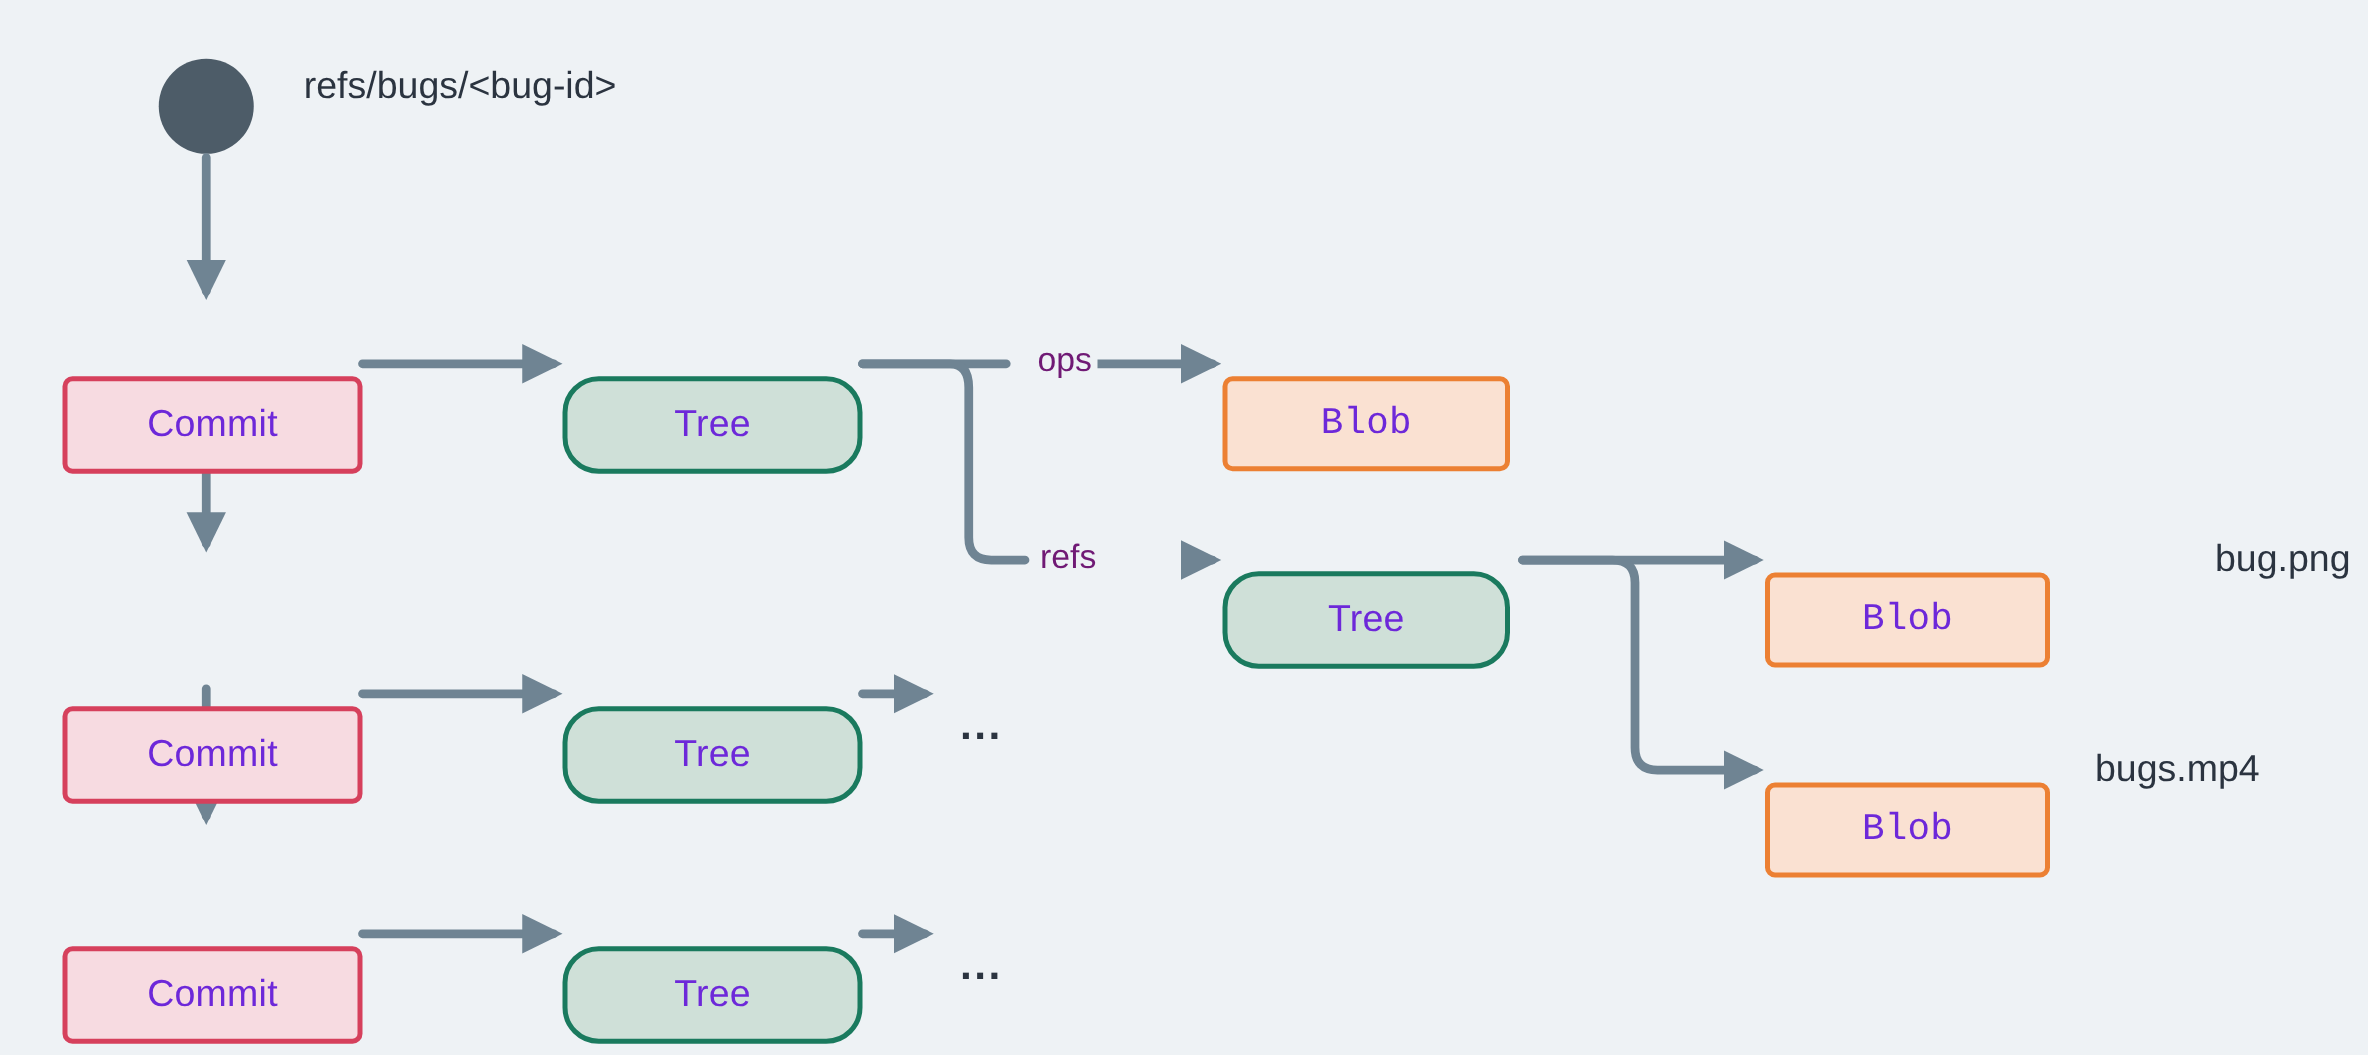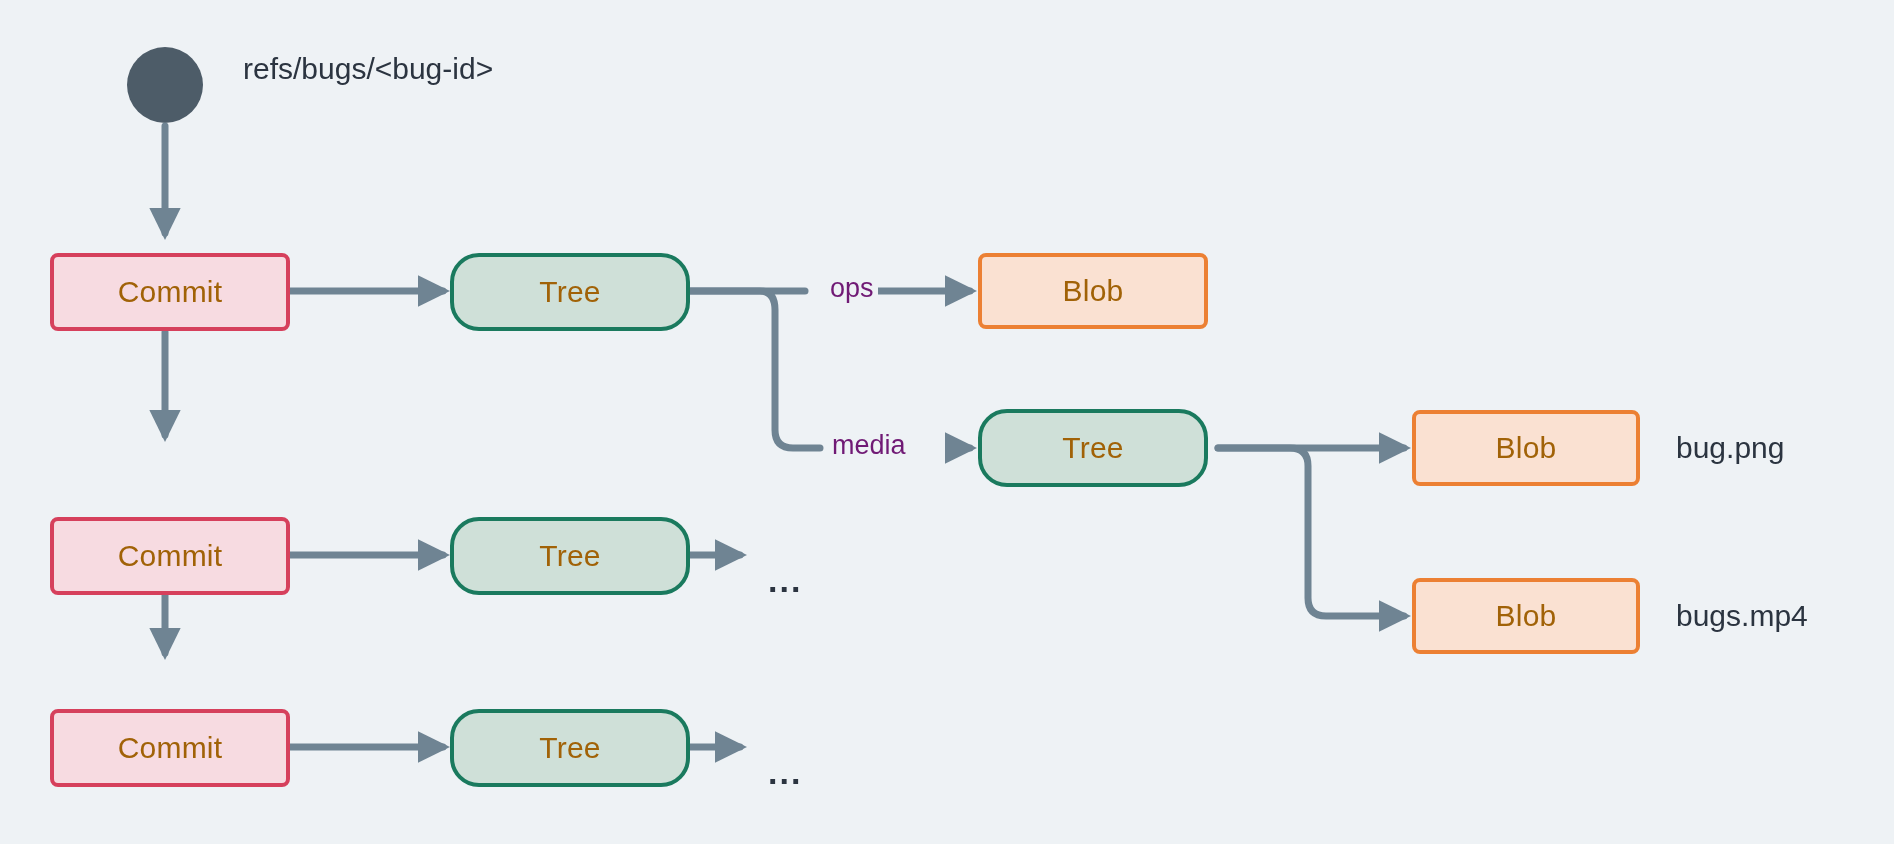--- a/index.html
+++ b/index.html
@@ -29,35 +29,37 @@
     position: absolute;
     box-sizing: border-box;
     display: flex;
     align-items: center;
     justify-content: center;
     border-radius: 8px;
     border-style: solid;
     border-width: 4px;
     font-size: 30px;
     letter-spacing: 0.2px;
-    color: #a16207;
+    color: #6d28d9;
     z-index: 2;
+    margin-top: 48px;
   }
   .node-commit {
     background: #f7dbe1;
     border-color: #d6405c;
   }
   .node-tree {
     background: #cfe0d8;
     border-color: #1a7a5e;
     border-radius: 29px;
   }
   .node-blob {
     background: #fae1d2;
     border-color: #ec8033;
+    font-family: Liberation Mono, monospace;
   }
   .plain-label {
     position: absolute;
     font-size: 30px;
     color: #2b3440;
     white-space: nowrap;
     z-index: 3;
   }
   .edge-label {
     position: absolute;
@@ -120,28 +122,28 @@
 
   <div class="node node-commit" style="left:50px; top:253px; width:240px; height:78px;">Commit</div>
   <div class="node node-commit" style="left:50px; top:517px; width:240px; height:78px;">Commit</div>
   <div class="node node-commit" style="left:50px; top:709px; width:240px; height:78px;">Commit</div>
 
   <div class="node node-tree" style="left:450px; top:253px; width:240px; height:78px;">Tree</div>
   <div class="node node-tree" style="left:450px; top:517px; width:240px; height:78px;">Tree</div>
   <div class="node node-tree" style="left:450px; top:709px; width:240px; height:78px;">Tree</div>
 
   <div class="edge-label" style="left:826px; top:273px;">ops</div>
-  <div class="edge-label" style="left:828px; top:430px;">media</div>
+  <div class="edge-label" style="left:828px; top:430px;">refs</div>
 
   <div class="node node-blob" style="left:978px; top:253px; width:230px; height:76px;">Blob</div>
 
   <div class="node node-tree" style="left:978px; top:409px; width:230px; height:78px;">Tree</div>
 
   <div class="node node-blob" style="left:1412px; top:410px; width:228px; height:76px;">Blob</div>
   <div class="node node-blob" style="left:1412px; top:578px; width:228px; height:76px;">Blob</div>
 
-  <div class="plain-label" style="left:1676px; top:431px;text-align:center;">bug.png</div>
+  <div class="plain-label" style="left:1772px; top:431px;text-align:center;">bug.png</div>
   <div class="plain-label" style="left:1676px; top:599px;">bugs.mp4</div>
 
   <div class="ellipsis" style="left:768px; top:563px;">...</div>
   <div class="ellipsis" style="left:768px; top:755px;">...</div>
 
 </div>
 
 </body></html>

